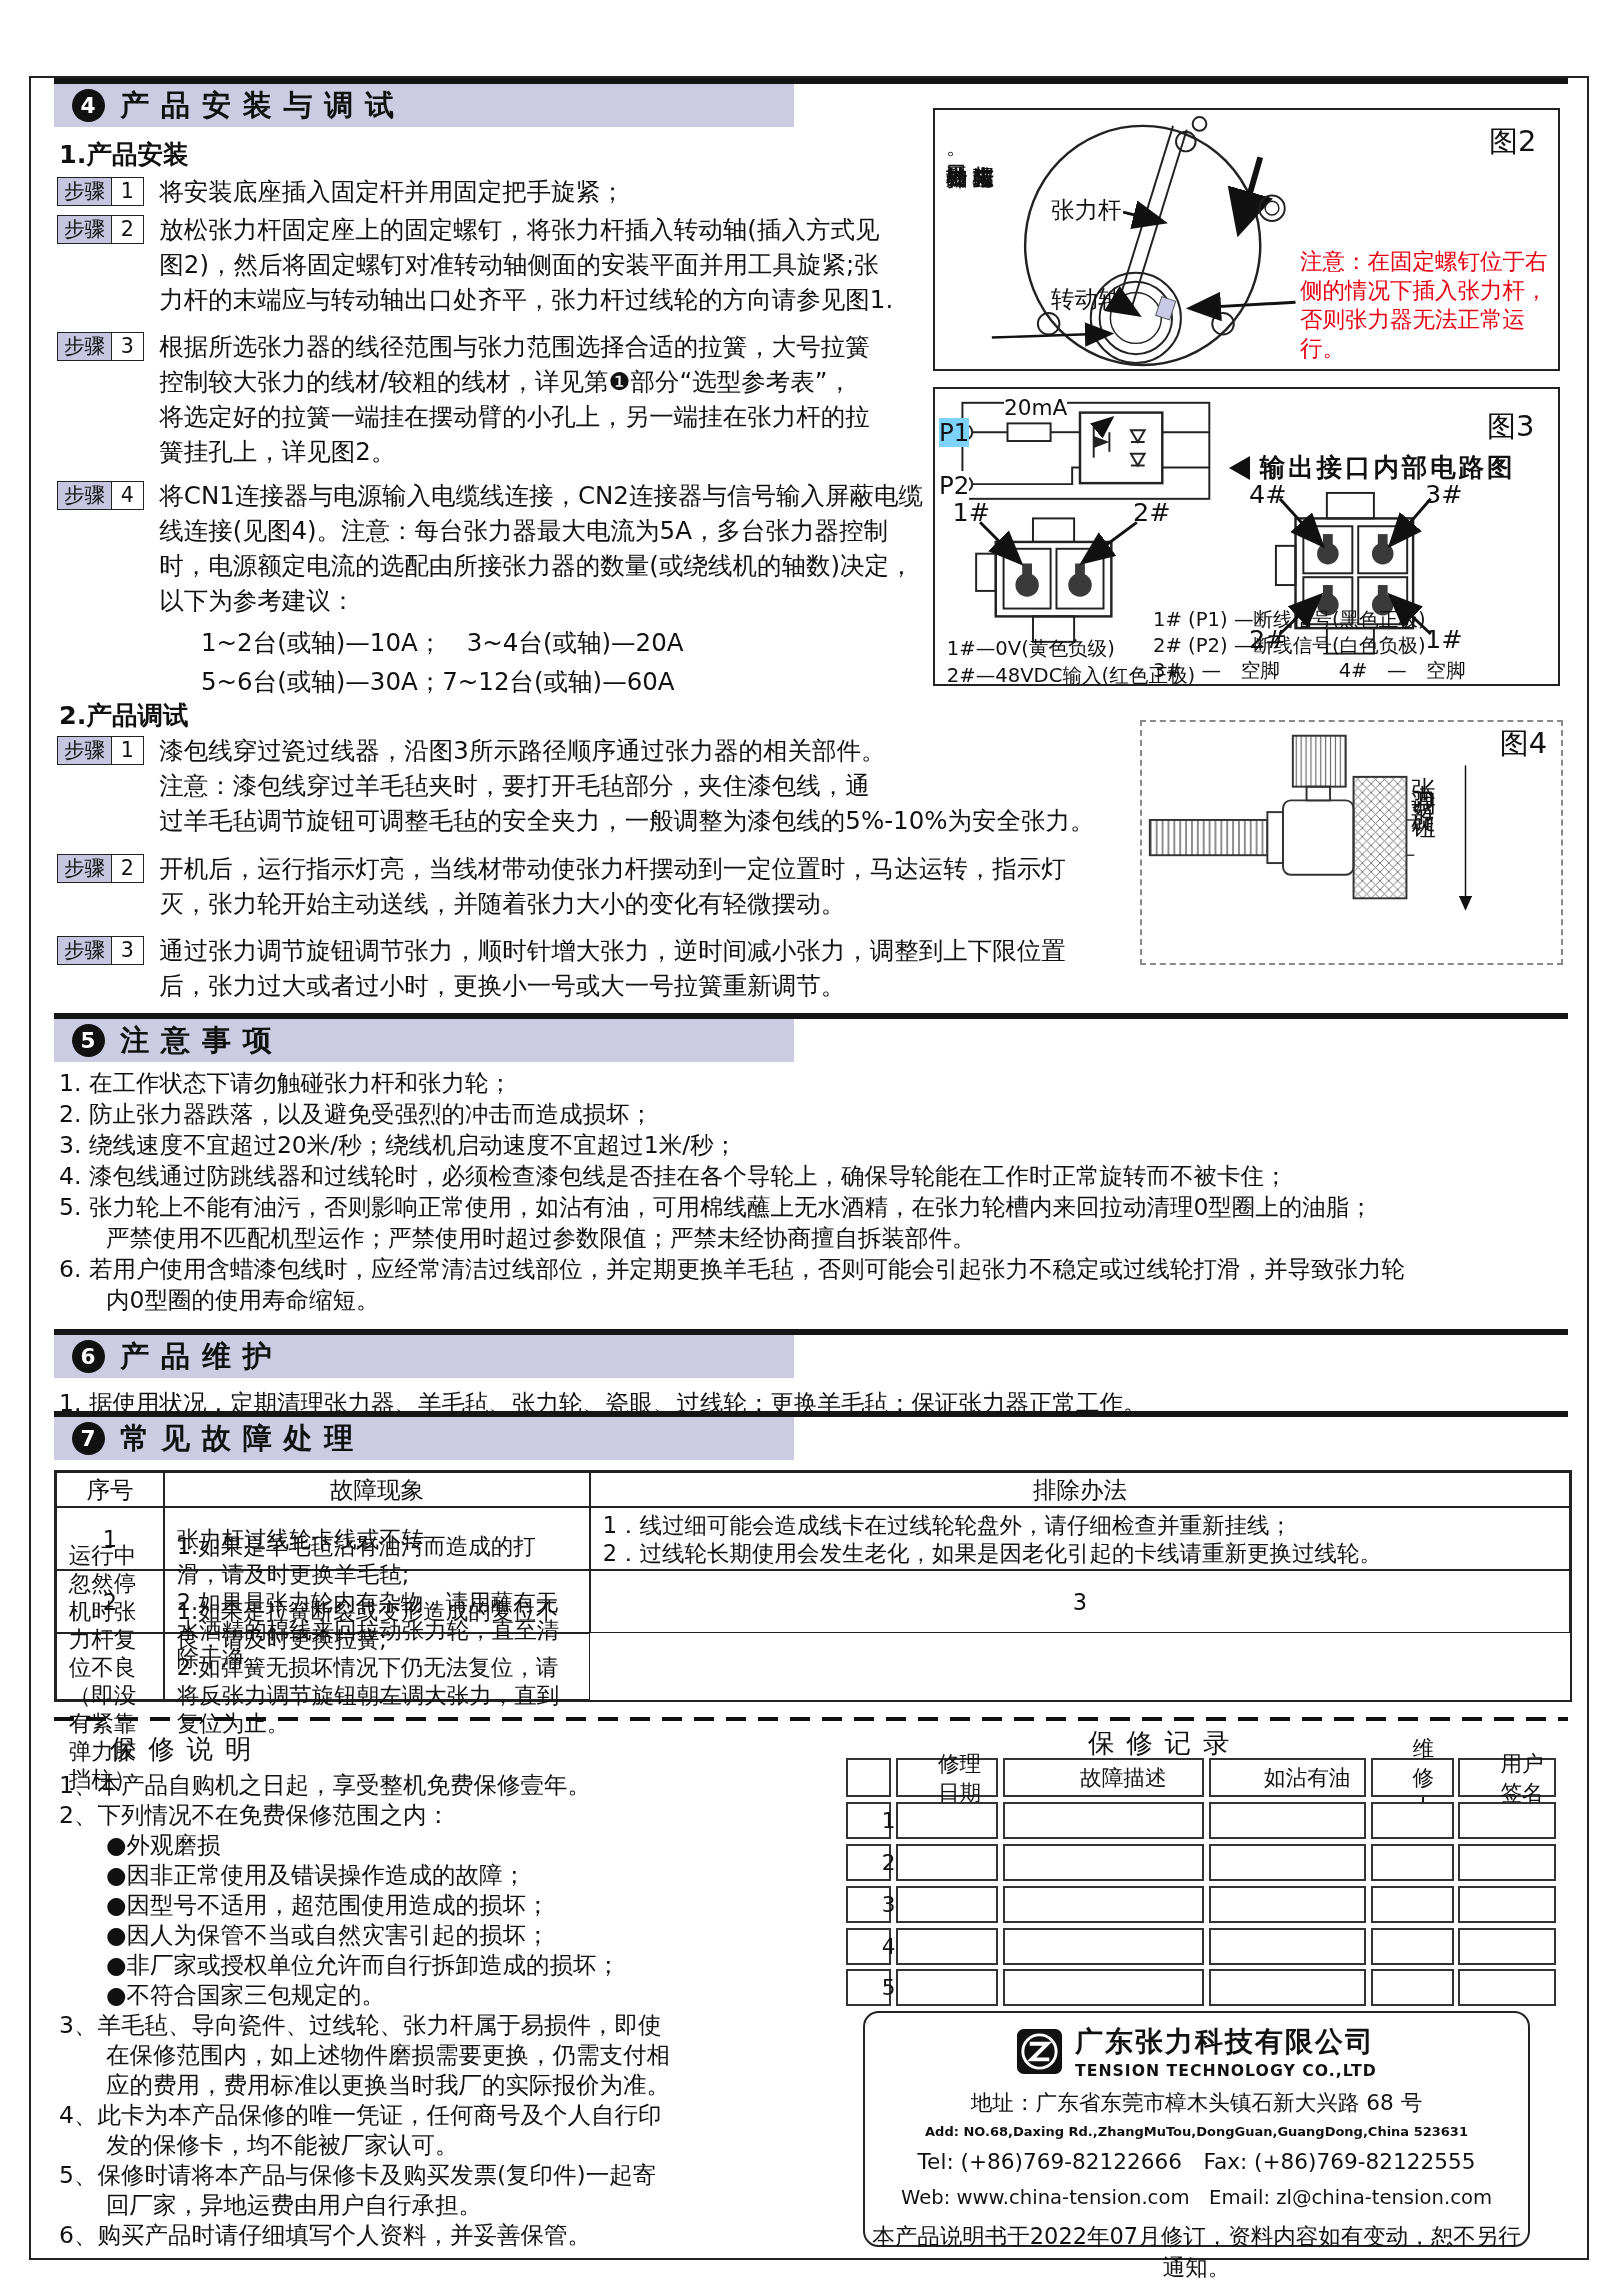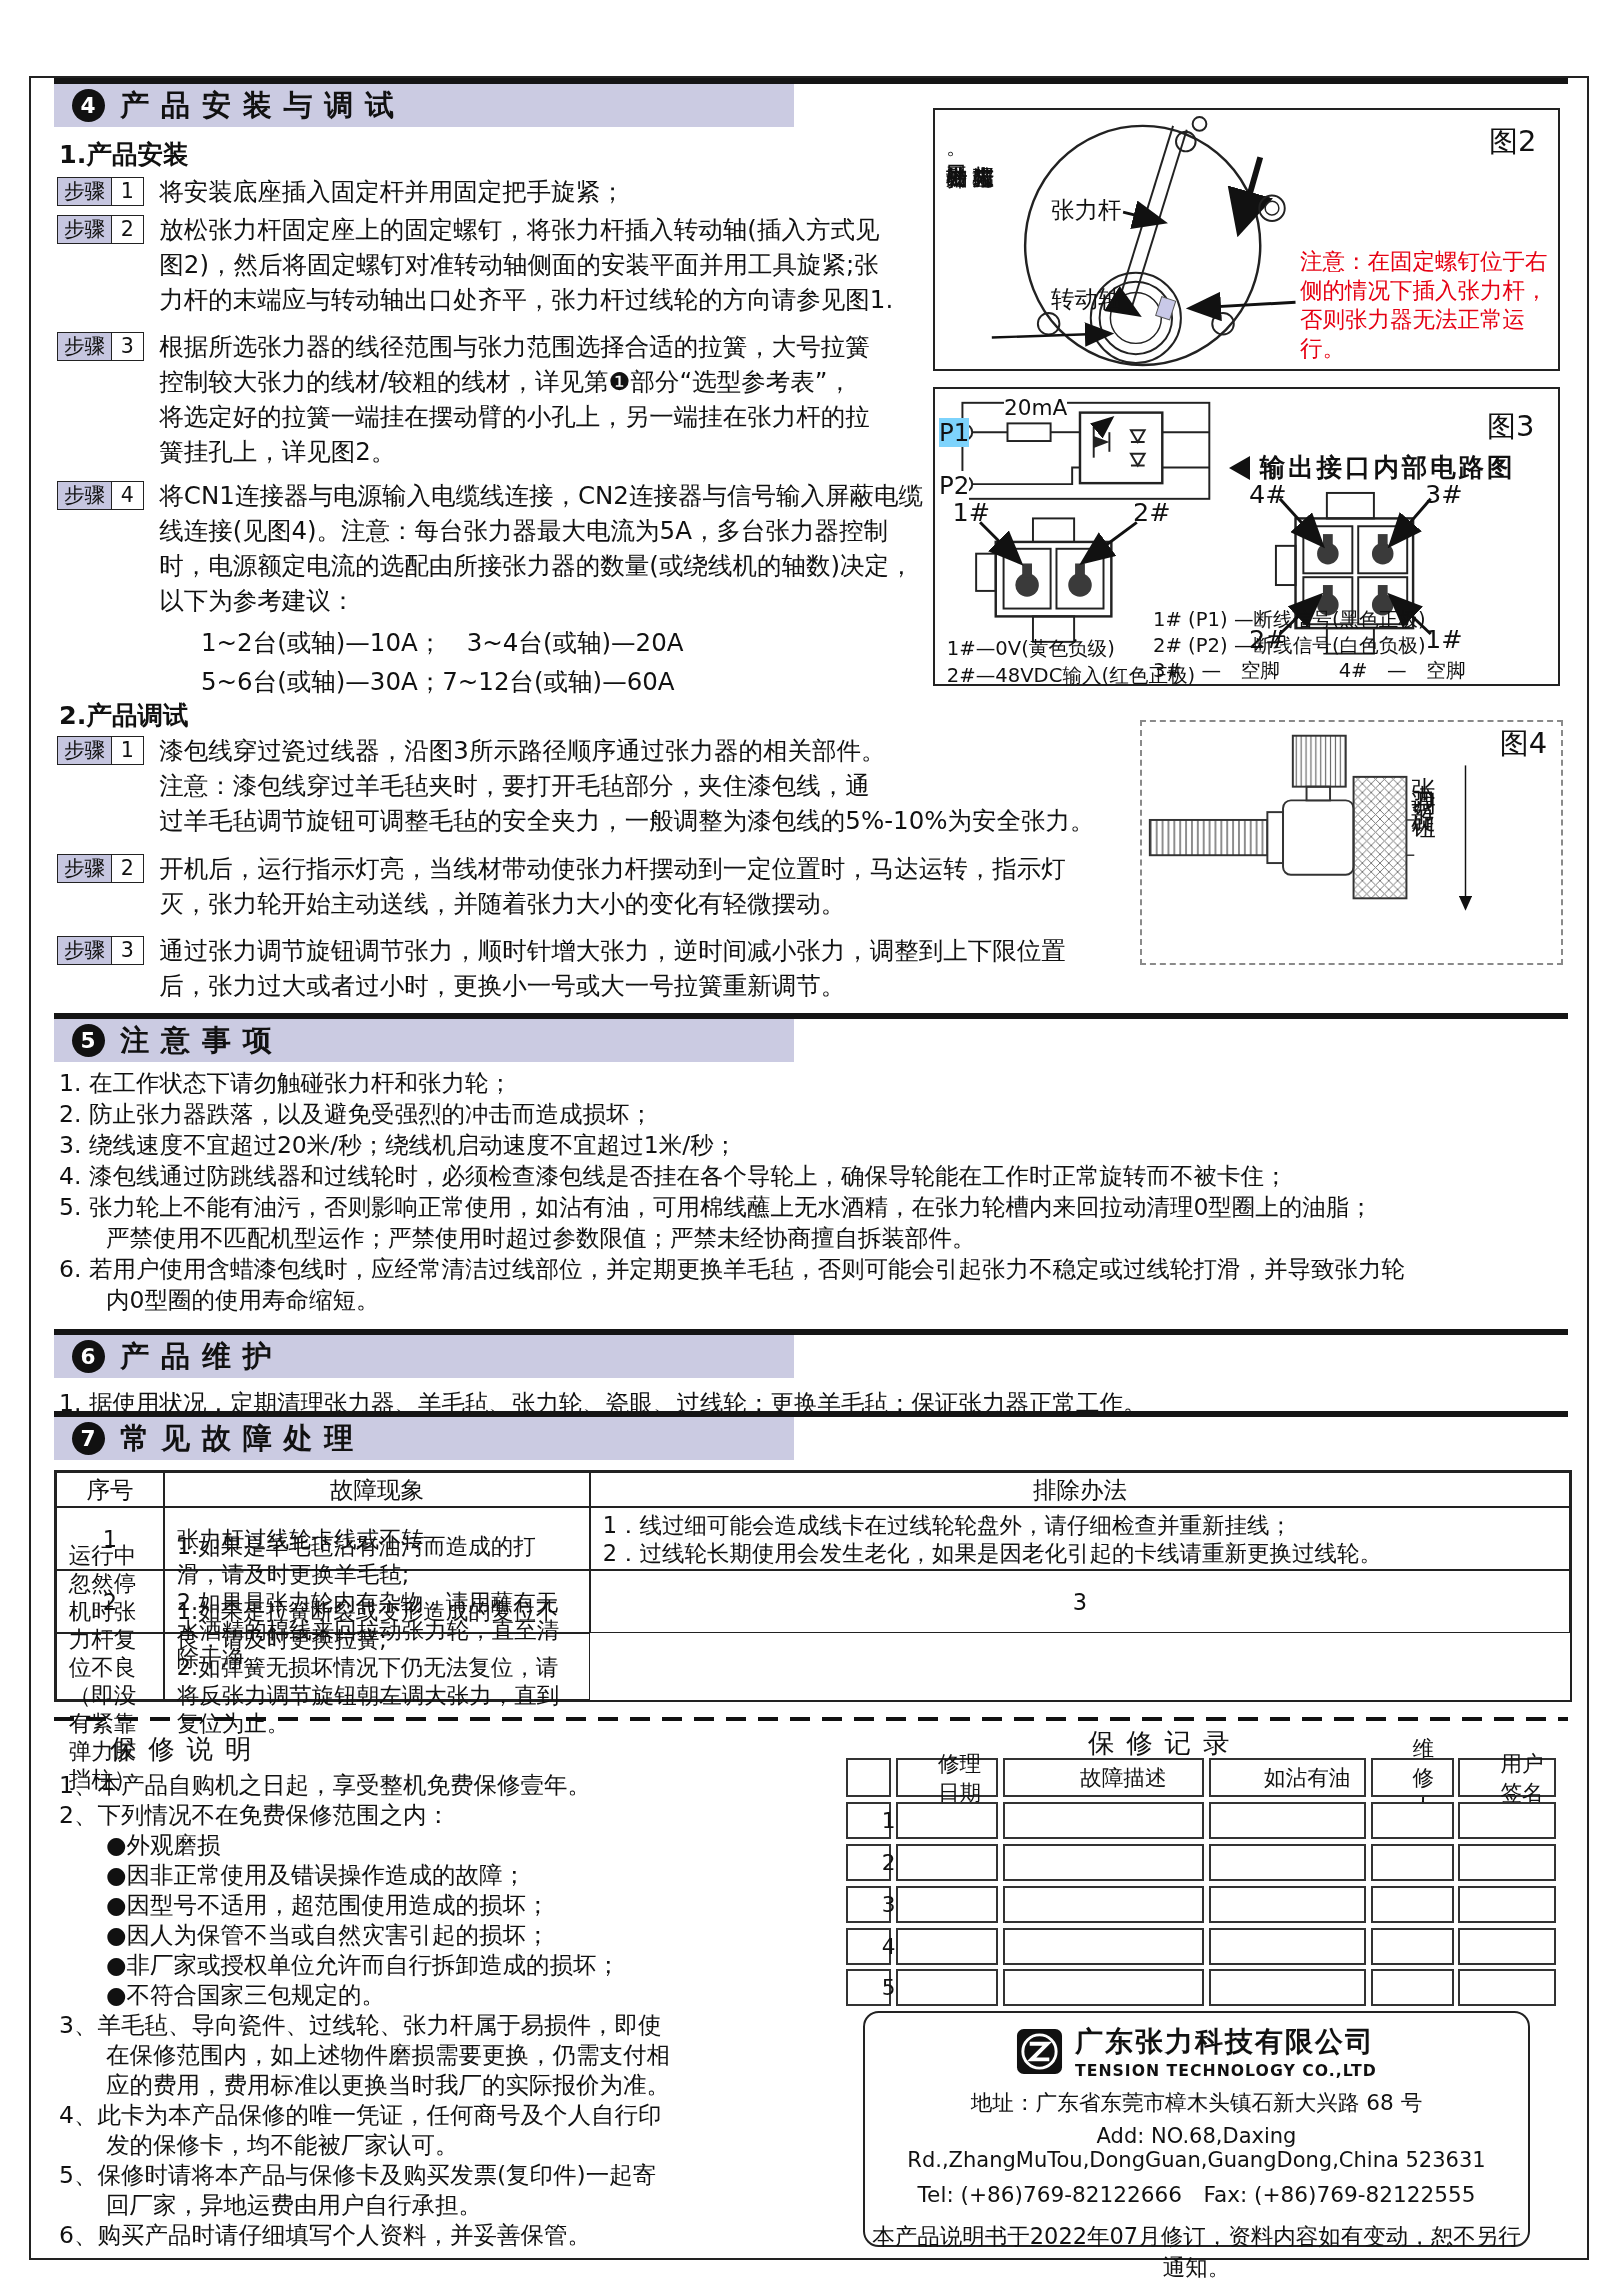--- a/index.html
+++ b/index.html
@@ -411,19 +411,20 @@
         <rect x="1" y="1" width="46" height="46" rx="7" fill="#111"></rect>
         <circle cx="24" cy="24" r="17" fill="none" stroke="#fff" stroke-width="3"></circle>
         <path d="M14 16 H32 L16 32 H34" fill="none" stroke="#fff" stroke-width="4"></path>
       </svg>
       <div>
         <div class="cname">广东张力科技有限公司</div>
         <div class="cname-en">TENSION TECHNOLOGY CO.,LTD</div>
       </div>
     </div>
     <div class="cline">地址：广东省东莞市樟木头镇石新大兴路 68 号</div>
-    <div class="cline" style="font-size:21px;">Add: NO.68,Daxing Rd.,ZhangMuTou,DongGuan,GuangDong,China 523631</div>
+    <div class="cline" style="font-size:13px;font-weight:bold;">Add: NO.68,Daxing Rd.,ZhangMuTou,DongGuan,GuangDong,China 523631</div>
     <div class="cline">Tel: (+86)769-82122666　Fax: (+86)769-82122555</div>
+    <div class="cline" style="font-size:19.6px;">Web: www.china-tension.com　Email: zl@china-tension.com</div>
   </div>
   <div class="abs" style="left:863px;top:2221px;width:667px;text-align:center;font-size:22.5px;">本产品说明书于2022年07月修订，资料内容如有变动，恕不另行通知。</div>
 
 </div>
 
 
 </body></html>

